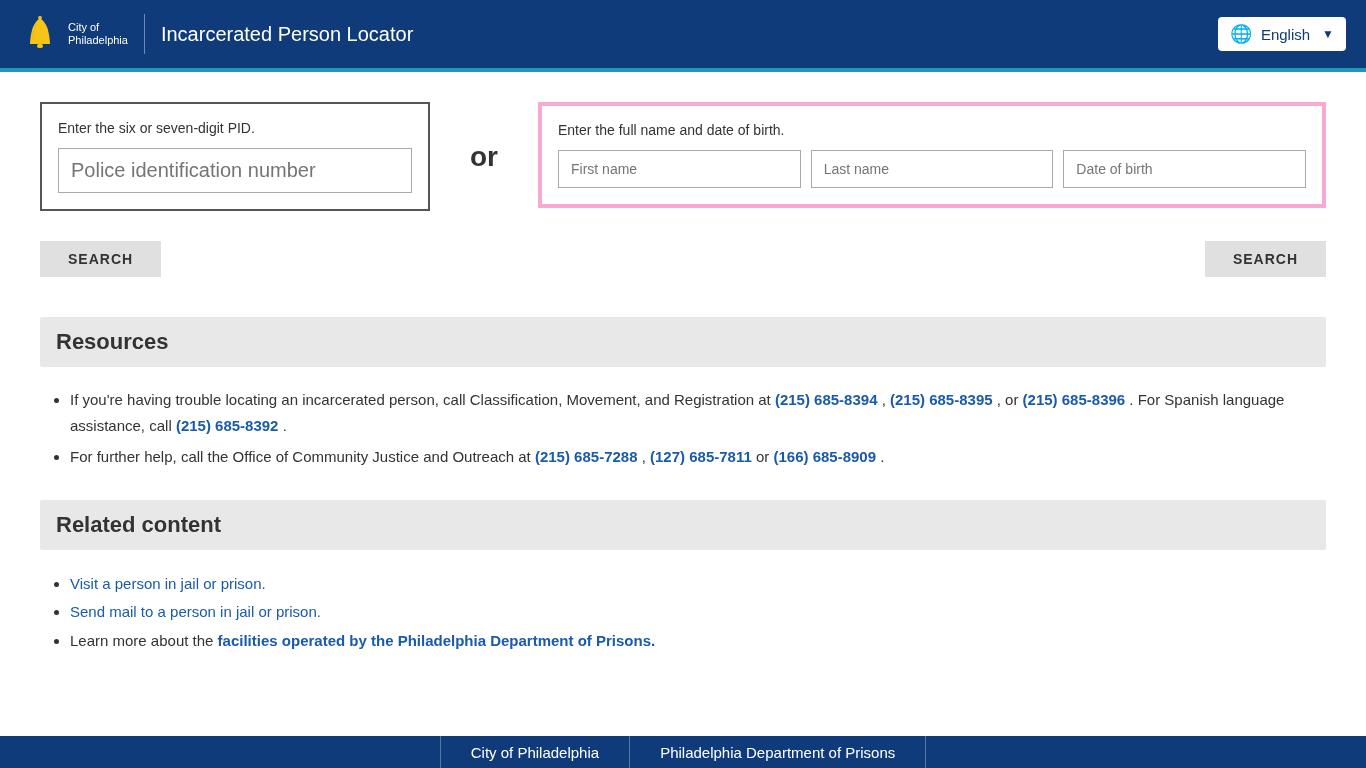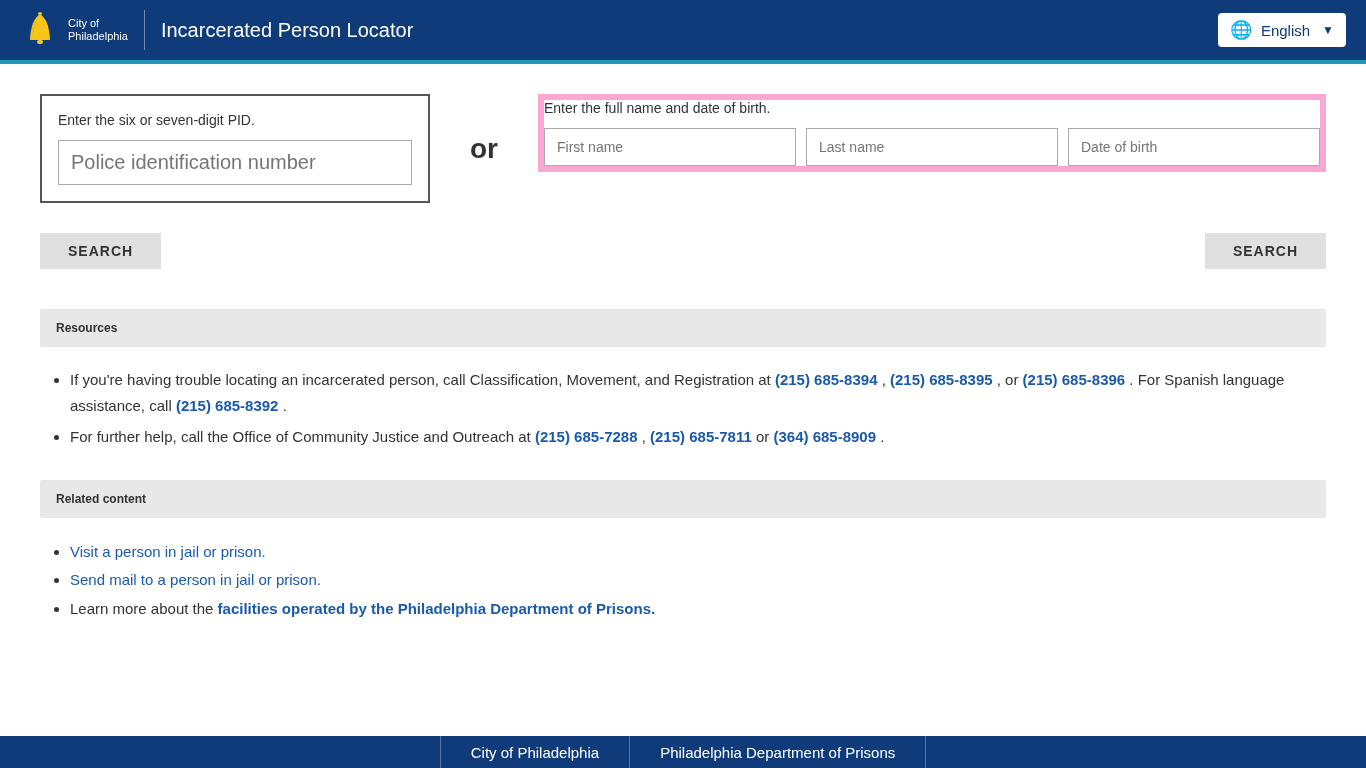--- a/index.html
+++ b/index.html
@@ -5,21 +5,21 @@
     * { box-sizing: border-box; margin: 0; padding: 0; }
     body { font-family: 'Arial', sans-serif; font-size: 16px; color: #333; background: #fff; min-height: 768px; display: flex; flex-direction: column; }
 
     
     .header {
       background-color: #0f3b7a;
       display: flex;
       align-items: center;
       justify-content: space-between;
       padding: 0 20px;
-      height: 64px;
+      height: 72px;
       border-bottom: 4px solid #2196b8;
     }
     .header-left {
       display: flex;
       align-items: center;
       gap: 16px;
     }
     .logo-area {
       display: flex;
       align-items: center;
@@ -102,21 +102,22 @@
       background: #fff;
     }
     .or-divider {
       font-size: 28px;
       font-weight: bold;
       color: #333;
       padding: 30px 40px;
       align-self: center;
     }
     .name-box {
-      border: 6px solid #f9a8d4;
+      border: 4px solid #f9a8d4;
+      padding: 16px;
       flex: 1;
     }
     .name-label {
       font-size: 14px;
       color: #333;
       margin-bottom: 12px;
     }
     .name-inputs {
       display: flex;
       gap: 10px;
@@ -149,21 +150,21 @@
       text-transform: uppercase;
     }
 
     
     .resources-section {
       margin-bottom: 30px;
     }
     .section-header {
       background: #e8e8e8;
       padding: 12px 16px;
-      font-size: 12px;
+      font-size: 22px;
       font-weight: bold;
       color: #333;
       margin-bottom: 20px;
       border-radius: 2px;
     }
     .resource-list {
       list-style: disc;
       padding-left: 30px;
       line-height: 1.7;
     }
@@ -293,23 +294,23 @@
         <span>, or </span>
         <a href="#" class="phone-link">(215) 685-8396</a>
         <span>. For Spanish language assistance, call </span>
         <a href="#" class="phone-link">(215) 685-8392</a>
         <span>.</span>
       </li>
       <li>
         <span>For further help, call the Office of Community Justice and Outreach at </span>
         <a href="#" class="phone-link">(215) 685-7288</a>
         <span>, </span>
-        <a href="#" class="phone-link">(215) 685-7811</a>
+        <a href="#" class="phone-link">(127) 685-7811</a>
         <span> or </span>
-        <a href="#" class="phone-link">(364) 685-8909</a>
+        <a href="#" class="phone-link">(166) 685-8909</a>
         <span>.</span>
       </li>
     </ul>
   </div>
 
   <div class="related-section">
     <div class="section-header">Related content</div>
     <ul class="related-list">
       <li>
         <a href="#" class="related-link">Visit a person in jail or prison.</a>

